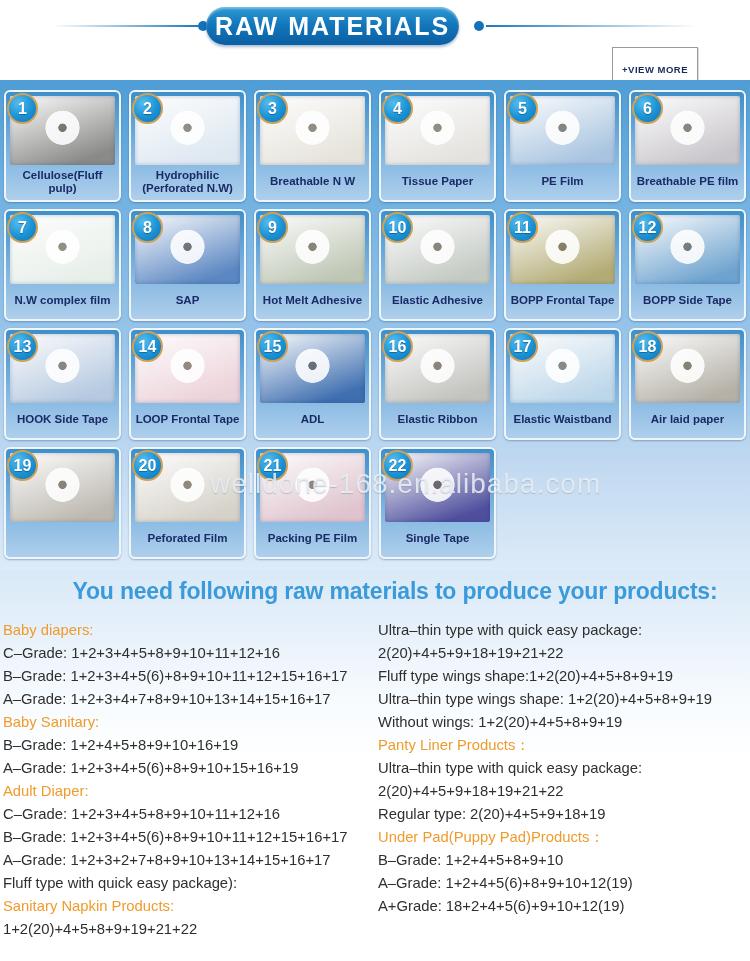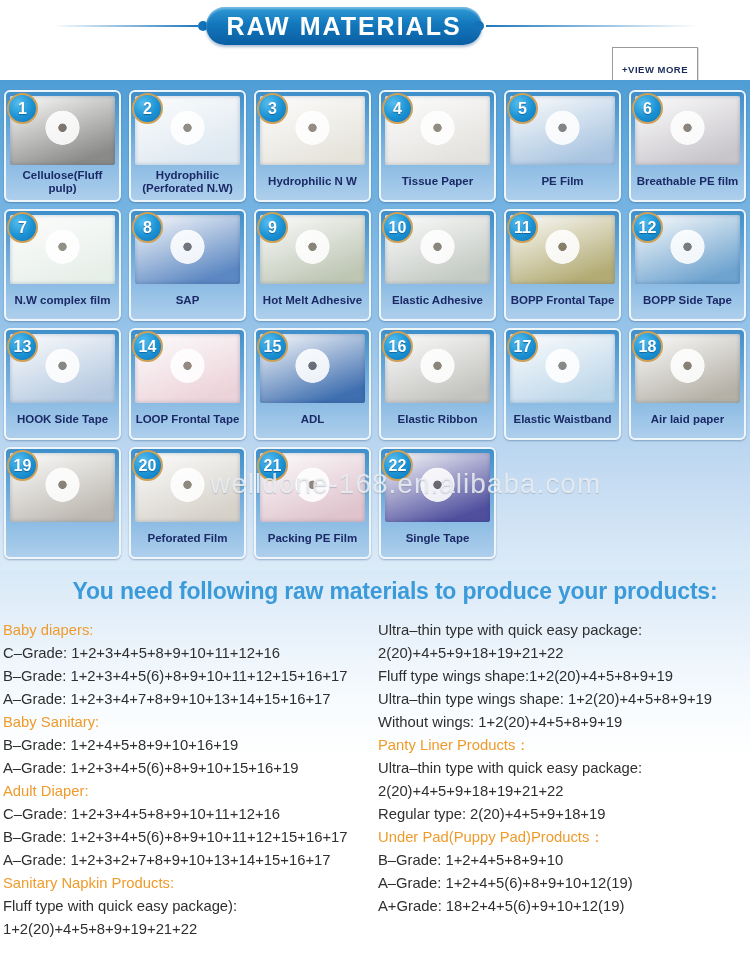--- a/index.html
+++ b/index.html
@@ -10,21 +10,21 @@
     -webkit-font-smoothing:antialiased;
   }
   
   .top{position:relative;height:80px;background:#fff;}
   .rule{position:absolute;top:25px;height:2px;background:linear-gradient(90deg,rgba(30,120,190,0),#1e78be);}
   .rule.left{left:52px;width:146px;}
   .rule.right{left:486px;width:212px;background:linear-gradient(90deg,#1e78be,rgba(30,120,190,0));}
   .dot{position:absolute;top:21px;width:10px;height:10px;border-radius:50%;background:#1472b8;}
   .dot.l{left:198px;} .dot.r{left:474px;}
   .pill{
-    position:absolute;left:206px;top:7px;width:276px;height:38px;
+    position:absolute;left:206px;top:7px;width:253px;height:38px;
     border-radius:20px;
     background:linear-gradient(180deg,#2f9ad4 0%,#1377bc 45%,#0b5ea2 100%);
     box-shadow:0 2px 3px rgba(0,60,120,.35), inset 0 2px 2px rgba(255,255,255,.35);
     display:flex;align-items:center;justify-content:center;
     color:#fff;font-size:25px;font-weight:bold;letter-spacing:2px;
   }
   .viewmore{
     position:absolute;right:52px;top:47px;
     background:#fff;border:1px solid #9a9a9a;box-shadow:1px 1px 0 #ddd;
     font-size:9.5px;font-weight:bold;color:#1a2a5a;letter-spacing:.5px;
@@ -112,21 +112,21 @@
         <div class="tlabel">Cellulose(Fluff pulp)</div>
       </div>
       <div class="tile">
         <div class="photo" style="--pc: #dde8f1;"></div>
         <div class="badge">2</div>
         <div class="tlabel">Hydrophilic (Perforated N.W)</div>
       </div>
       <div class="tile">
         <div class="photo" style="--pc: #e6e3db;"></div>
         <div class="badge">3</div>
-        <div class="tlabel">Hydrophilic N W</div>
+        <div class="tlabel">Breathable N W</div>
       </div>
       <div class="tile">
         <div class="photo" style="--pc: #e3e2de;"></div>
         <div class="badge">4</div>
         <div class="tlabel">Tissue Paper</div>
       </div>
       <div class="tile">
         <div class="photo" style="--pc: #a8c4e0;"></div>
         <div class="badge">5</div>
         <div class="tlabel">PE Film</div>
@@ -228,22 +228,22 @@
         <div class="line body">C–Grade: 1+2+3+4+5+8+9+10+11+12+16</div>
         <div class="line body">B–Grade: 1+2+3+4+5(6)+8+9+10+11+12+15+16+17</div>
         <div class="line body">A–Grade: 1+2+3+4+7+8+9+10+13+14+15+16+17</div>
         <div class="line head">Baby Sanitary:</div>
         <div class="line body">B–Grade: 1+2+4+5+8+9+10+16+19</div>
         <div class="line body">A–Grade: 1+2+3+4+5(6)+8+9+10+15+16+19</div>
         <div class="line head">Adult Diaper:</div>
         <div class="line body">C–Grade: 1+2+3+4+5+8+9+10+11+12+16</div>
         <div class="line body">B–Grade: 1+2+3+4+5(6)+8+9+10+11+12+15+16+17</div>
         <div class="line body">A–Grade: 1+2+3+2+7+8+9+10+13+14+15+16+17</div>
+        <div class="line body">Fluff type with quick easy package):</div>
         <div class="line head">Sanitary Napkin Products:</div>
-        <div class="line body">Fluff type with quick easy package):</div>
         <div class="line body">1+2(20)+4+5+8+9+19+21+22</div>
       </div>
     <div class="col right">
 
     <div class="line body">Ultra–thin type with quick easy package:</div>
         <div class="line body">2(20)+4+5+9+18+19+21+22</div>
         <div class="line body">Fluff type wings shape:1+2(20)+4+5+8+9+19</div>
         <div class="line body">Ultra–thin type wings shape: 1+2(20)+4+5+8+9+19</div>
         <div class="line body">Without wings: 1+2(20)+4+5+8+9+19</div>
         <div class="line head">Panty Liner Products：</div>

